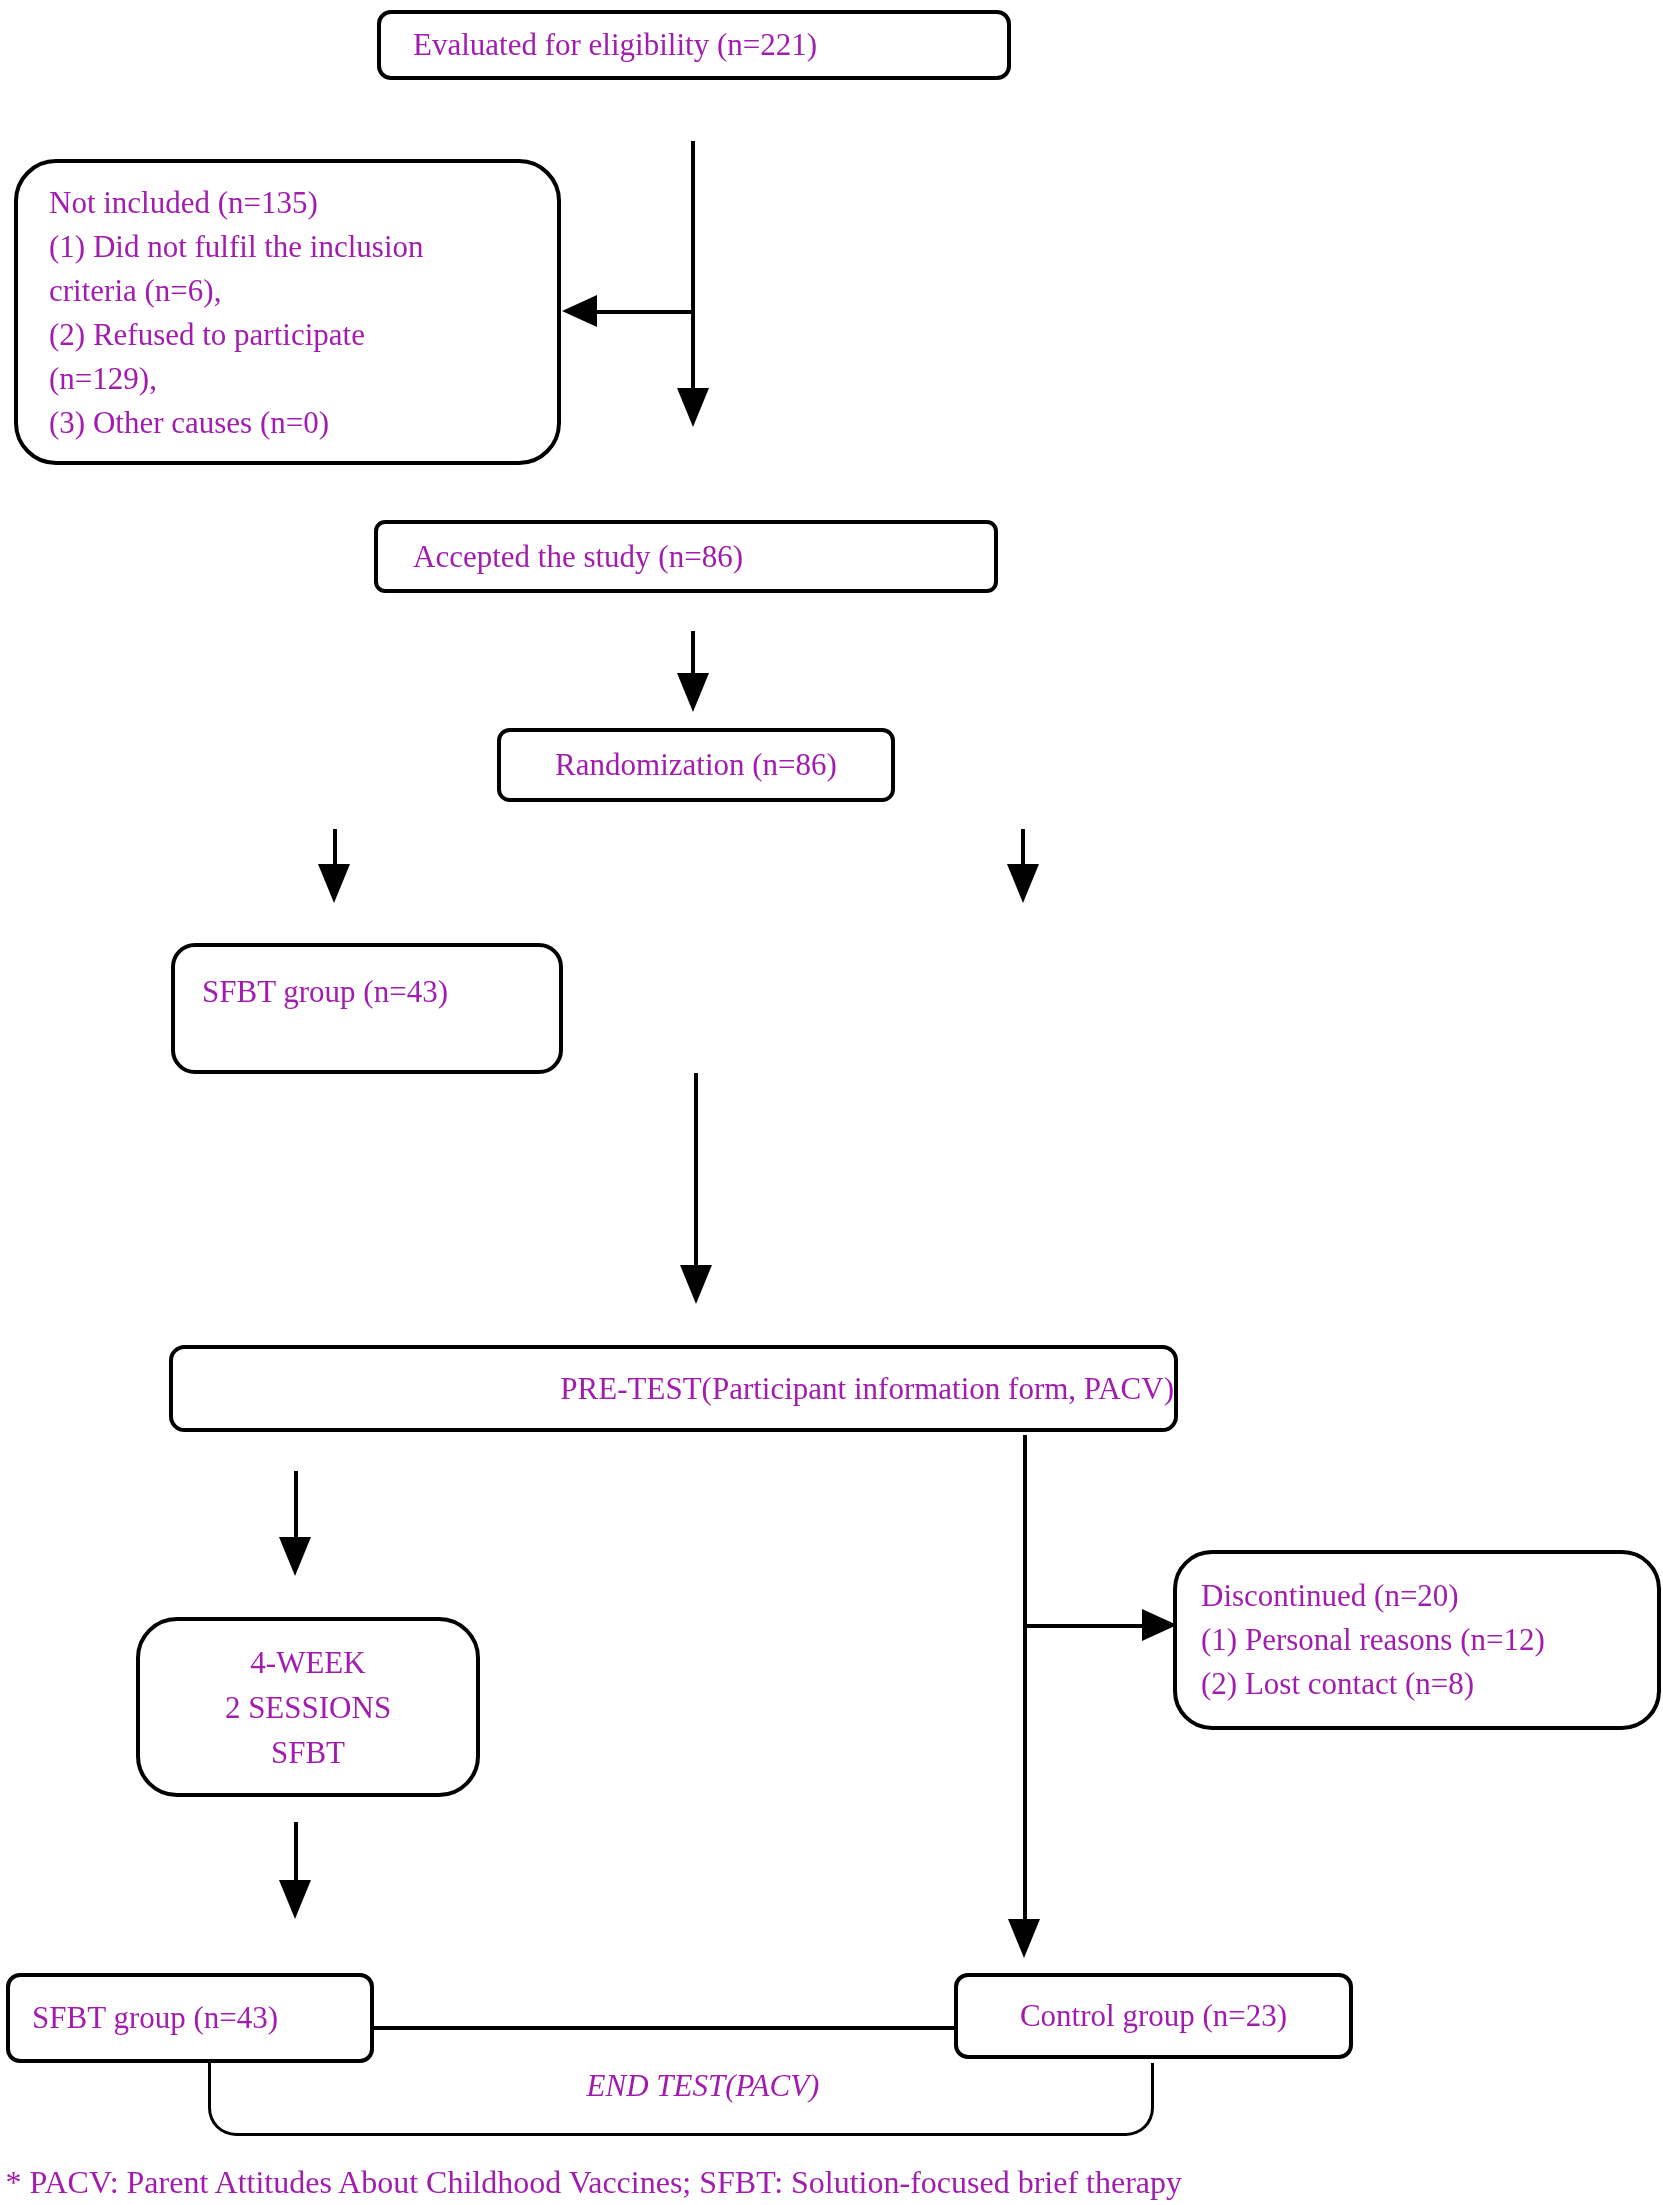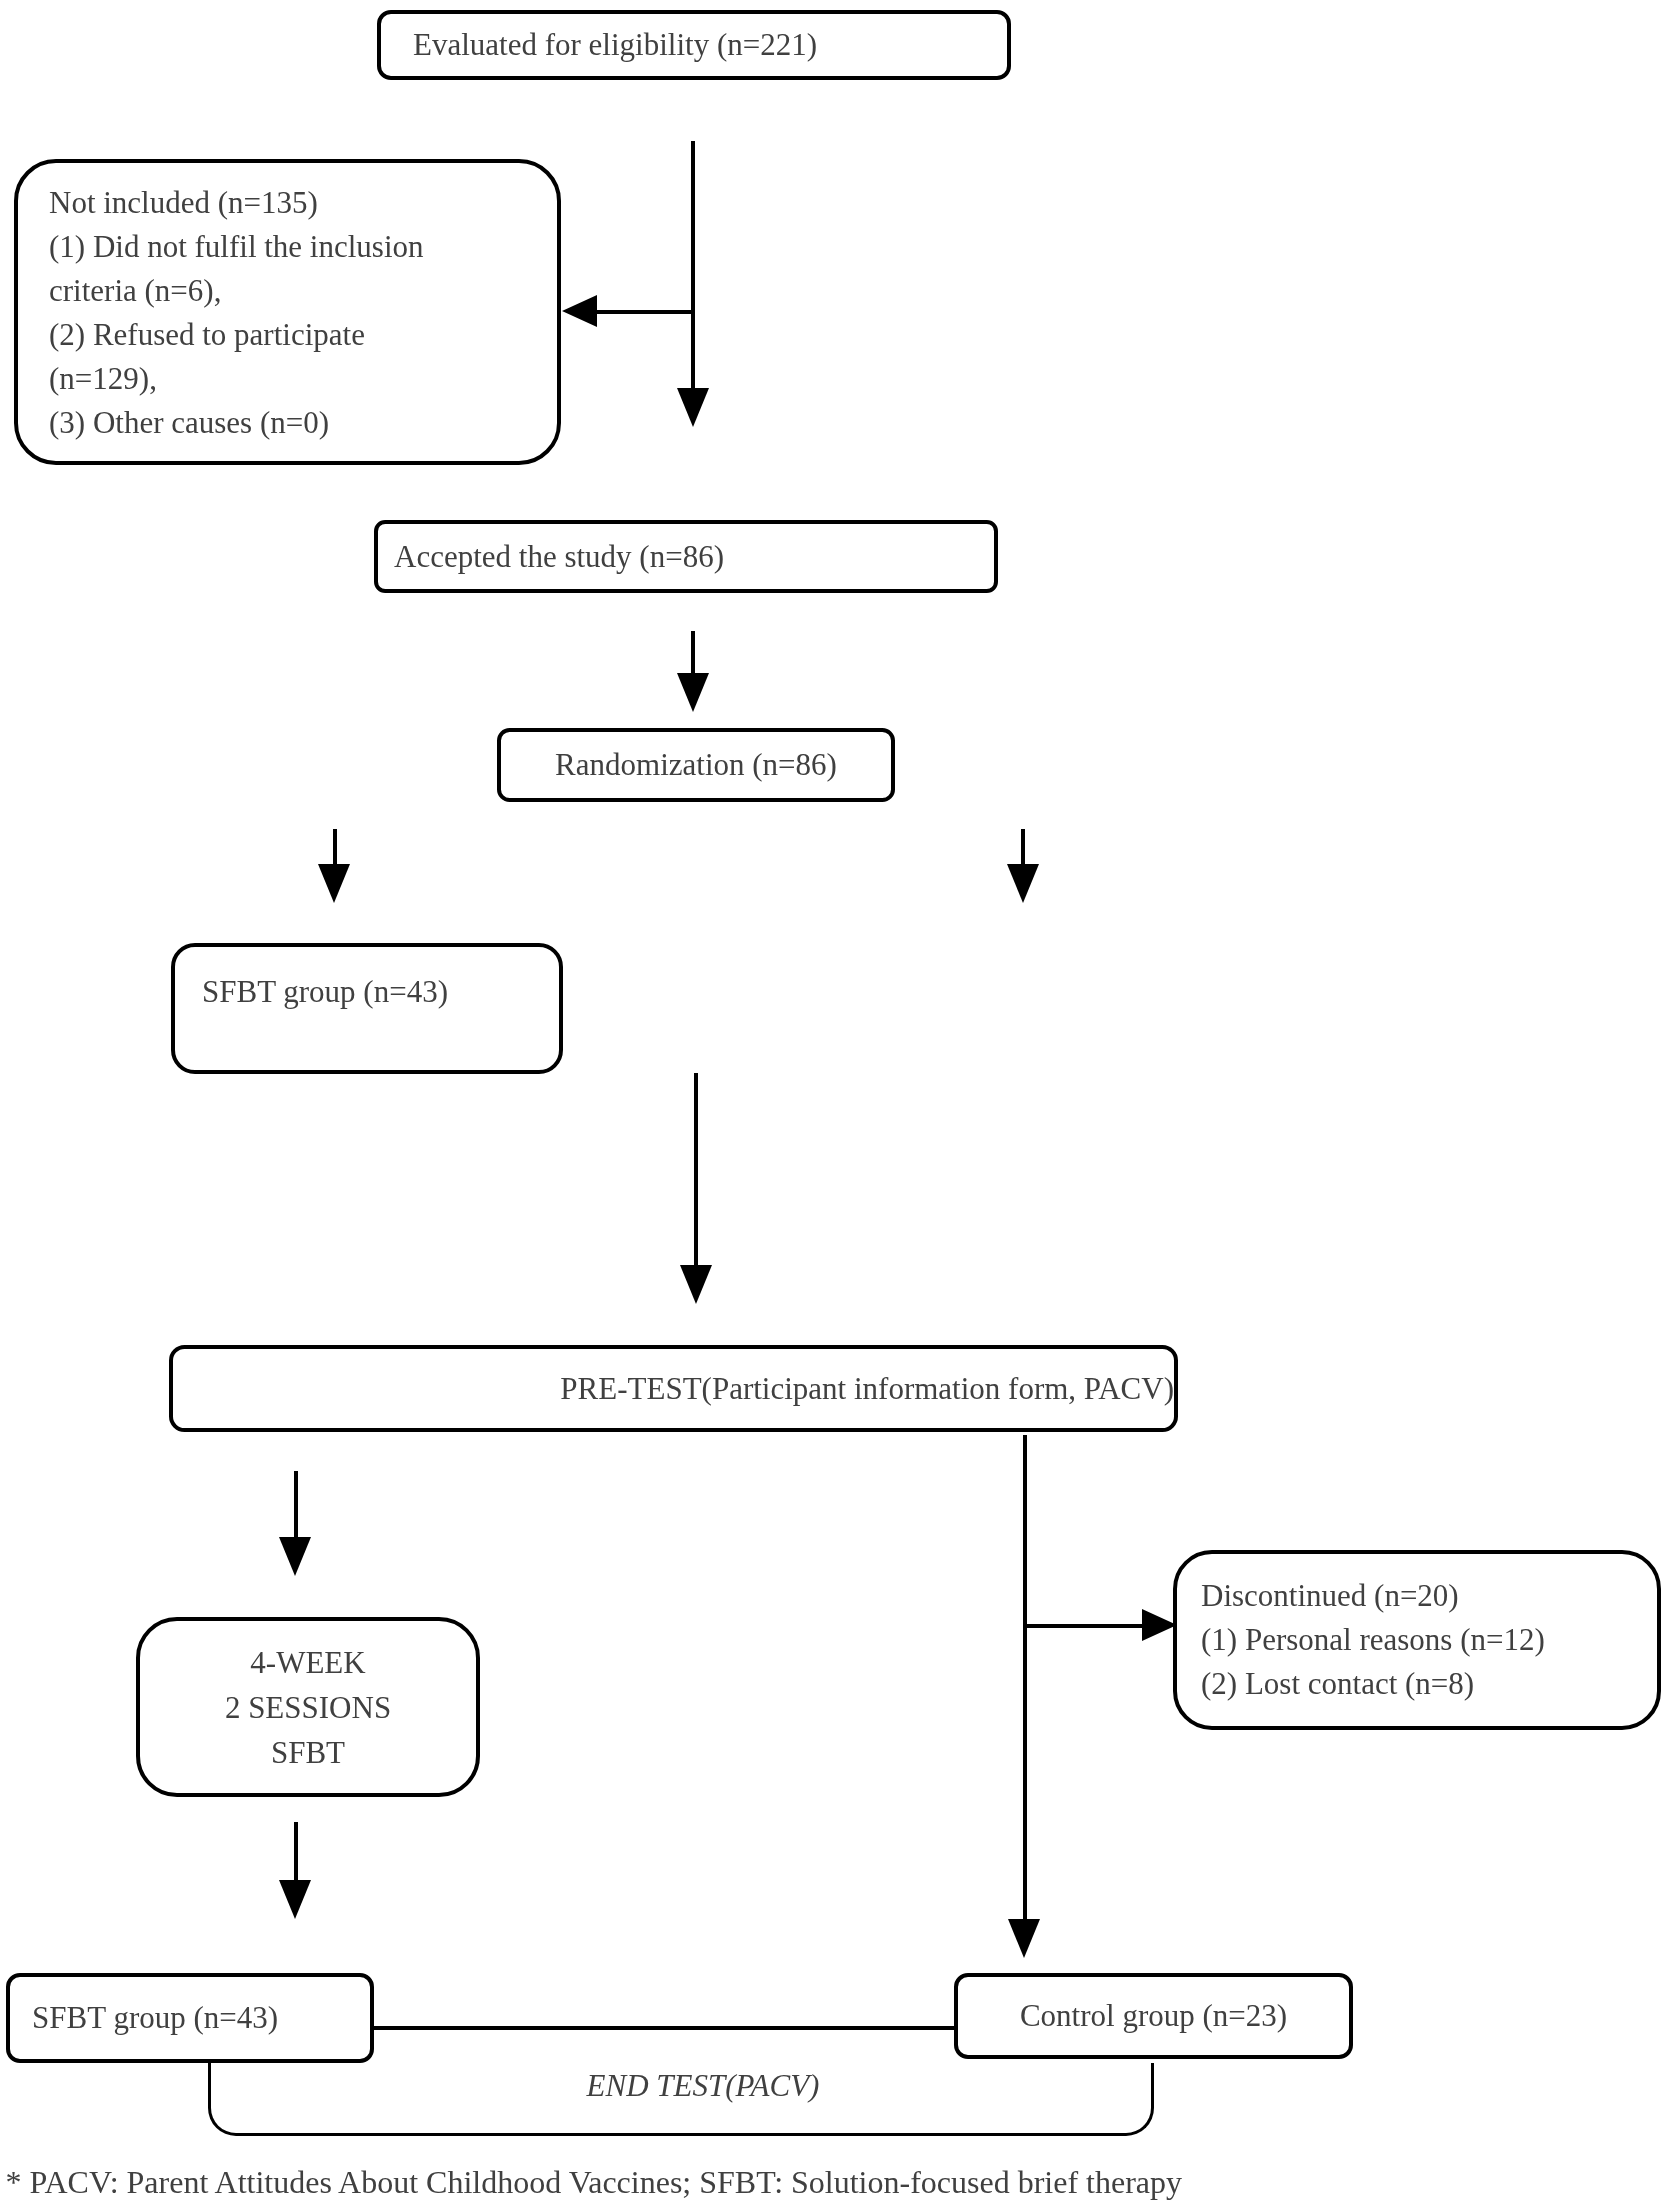--- a/index.html
+++ b/index.html
@@ -1,21 +1,21 @@
 <!DOCTYPE html>
 <html style="font-size:11.2px"><head>
 <meta charset="utf-8">
 <style>
   html, body { margin: 0; padding: 0; background: #ffffff; }
   #canvas {
     position: relative;
     width: 1664px;
     height: 2205px;
     background: #ffffff;
-    color: #404040;
+    color: #a21caf;
     font-family: "Liberation Serif", "DejaVu Serif", serif;
     font-size: 31px;
     overflow: hidden;
   }
   .box {
     position: absolute;
     box-sizing: border-box;
     border: 4.2px solid #000000;
     background: #ffffff;
     display: flex;
@@ -78,21 +78,21 @@
 
   <div class="box" style="left:14px; top:159px; width:547px; height:306px; border-radius:42px; padding:18px 14px 0 31px; justify-content:flex-start; line-height:44px;">
     <div class="ln">Not included (n=135)</div>
     <div class="ln">(1) Did not fulfil the inclusion</div>
     <div class="ln">criteria (n=6),</div>
     <div class="ln">(2) Refused to participate</div>
     <div class="ln">(n=129),</div>
     <div class="ln">(3) Other causes (n=0)</div>
   </div>
 
-  <div class="box" style="left:374px; top:520px; width:624px; height:73px; border-radius:11.2px; padding-left:16px;">
+  <div class="box" style="left:374px; top:520px; width:624px; height:73px; border-radius:11.2px; padding-left:35px;">
     <div class="ln">Accepted the study (n=86)</div>
   </div>
 
   <div class="vline" style="left:691px; top:631px; width:3.5px; height:44px;"></div>
   <div class="ah-down" style="left:677px; top:673px;"></div>
 
   <div class="box" style="left:497px; top:728px; width:398px; height:74px; border-radius:12.6px; text-align:center;">
     <div class="ln">Randomization (n=86)</div>
   </div>
 

